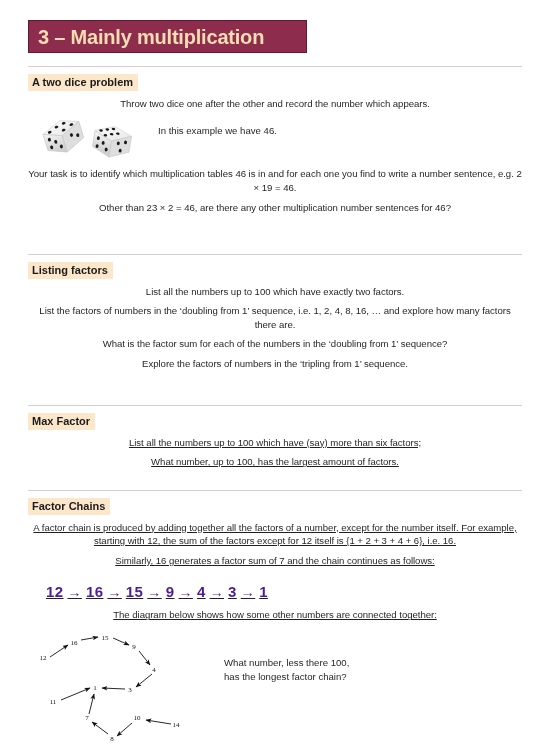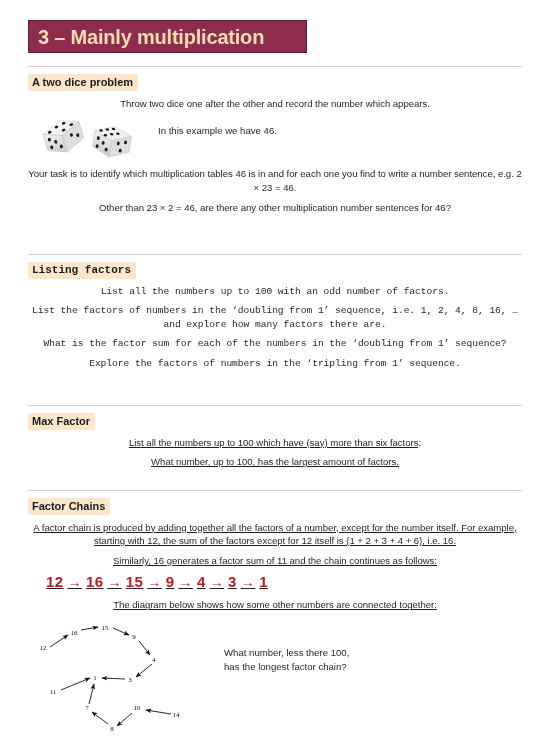--- a/index.html
+++ b/index.html
@@ -99,23 +99,23 @@
     top: 8px;
     font-size: 9.6px;
     color: #231f20;
     white-space: nowrap;
   }
 
   
   .chain {
     font-size: 15px;
     font-weight: bold;
-    color: #b91c1c;
+    color: #4c1d95;
     letter-spacing: 0.4px;
-    margin: 6px 0 8px 18px;
+    margin: 16px 0 8px 18px;
     white-space: nowrap;
   }
   .chain .arrow {
     font-weight: normal;
     font-size: 14px;
     padding: 0 4px;
   }
 
   
   .diagram-wrap {
@@ -211,45 +211,45 @@
           <ellipse cx="69" cy="34" rx="1.5" ry="1.9" fill="#1a1a1a"></ellipse>
 
           <ellipse cx="80" cy="26" rx="1.5" ry="1.9" fill="#1a1a1a"></ellipse>
           <ellipse cx="87" cy="24" rx="1.5" ry="1.9" fill="#1a1a1a"></ellipse>
           <ellipse cx="83" cy="33" rx="1.5" ry="1.9" fill="#1a1a1a"></ellipse>
         </g>
       </svg>
       <span class="dice-caption">In this example we have 46.</span>
     </div>
 
-    <p class="body">Your task is to identify which multiplication tables 46 is in and for each one you find to write a number sentence, e.g. 2 × 23 = 46.</p>
+    <p class="body">Your task is to identify which multiplication tables 46 is in and for each one you find to write a number sentence, e.g. 2 × 19 = 46.</p>
     <p class="body last">Other than 23 × 2 = 46, are there any other multiplication number sentences for 46?</p>
   </div>
 
-  <div class="section" style="top:254px;font-family:Liberation Mono, monospace;">
+  <div class="section" style="top:254px;">
     <div class="rule"></div>
     <div class="sec-head">Listing factors</div>
-    <p class="body tight">List all the numbers up to 100 with an odd number of factors.</p>
+    <p class="body tight">List all the numbers up to 100 which have exactly two factors.</p>
     <p class="body tight">List the factors of numbers in the ‘doubling from 1’ sequence, i.e. 1, 2, 4, 8, 16, … and explore how many factors there are.</p>
     <p class="body tight">What is the factor sum for each of the numbers in the ‘doubling from 1’ sequence?</p>
     <p class="body last">Explore the factors of numbers in the ‘tripling from 1’ sequence.</p>
   </div>
 
   <div class="section" style="top:405px;text-decoration:underline;">
     <div class="rule"></div>
     <div class="sec-head">Max Factor</div>
     <p class="body tight">List all the numbers up to 100 which have (say) more than six factors;</p>
     <p class="body last">What number, up to 100, has the largest amount of factors.</p>
   </div>
 
   <div class="section" style="top:490px;text-decoration:underline;">
     <div class="rule"></div>
     <div class="sec-head">Factor Chains</div>
     <p class="body tight">A factor chain is produced by adding together all the factors of a number, except for the number itself. For example, starting with 12, the sum of the factors except for 12 itself is {1 + 2 + 3 + 4 + 6}, i.e. 16.</p>
-    <p class="body tight">Similarly, 16 generates a factor sum of 11 and the chain continues as follows:</p>
+    <p class="body tight">Similarly, 16 generates a factor sum of 7 and the chain continues as follows:</p>
 
     <div class="chain">
       <span>12</span><span class="arrow">→</span><span>16</span><span class="arrow">→</span><span>15</span><span class="arrow">→</span><span>9</span><span class="arrow">→</span><span>4</span><span class="arrow">→</span><span>3</span><span class="arrow">→</span><span>1</span>
     </div>
 
     <p class="body last">The diagram below shows how some other numbers are connected together:</p>
 
     <div class="diagram-wrap">
       <svg class="diagram-svg" width="200" height="120" viewBox="0 0 200 120">
         <defs>

